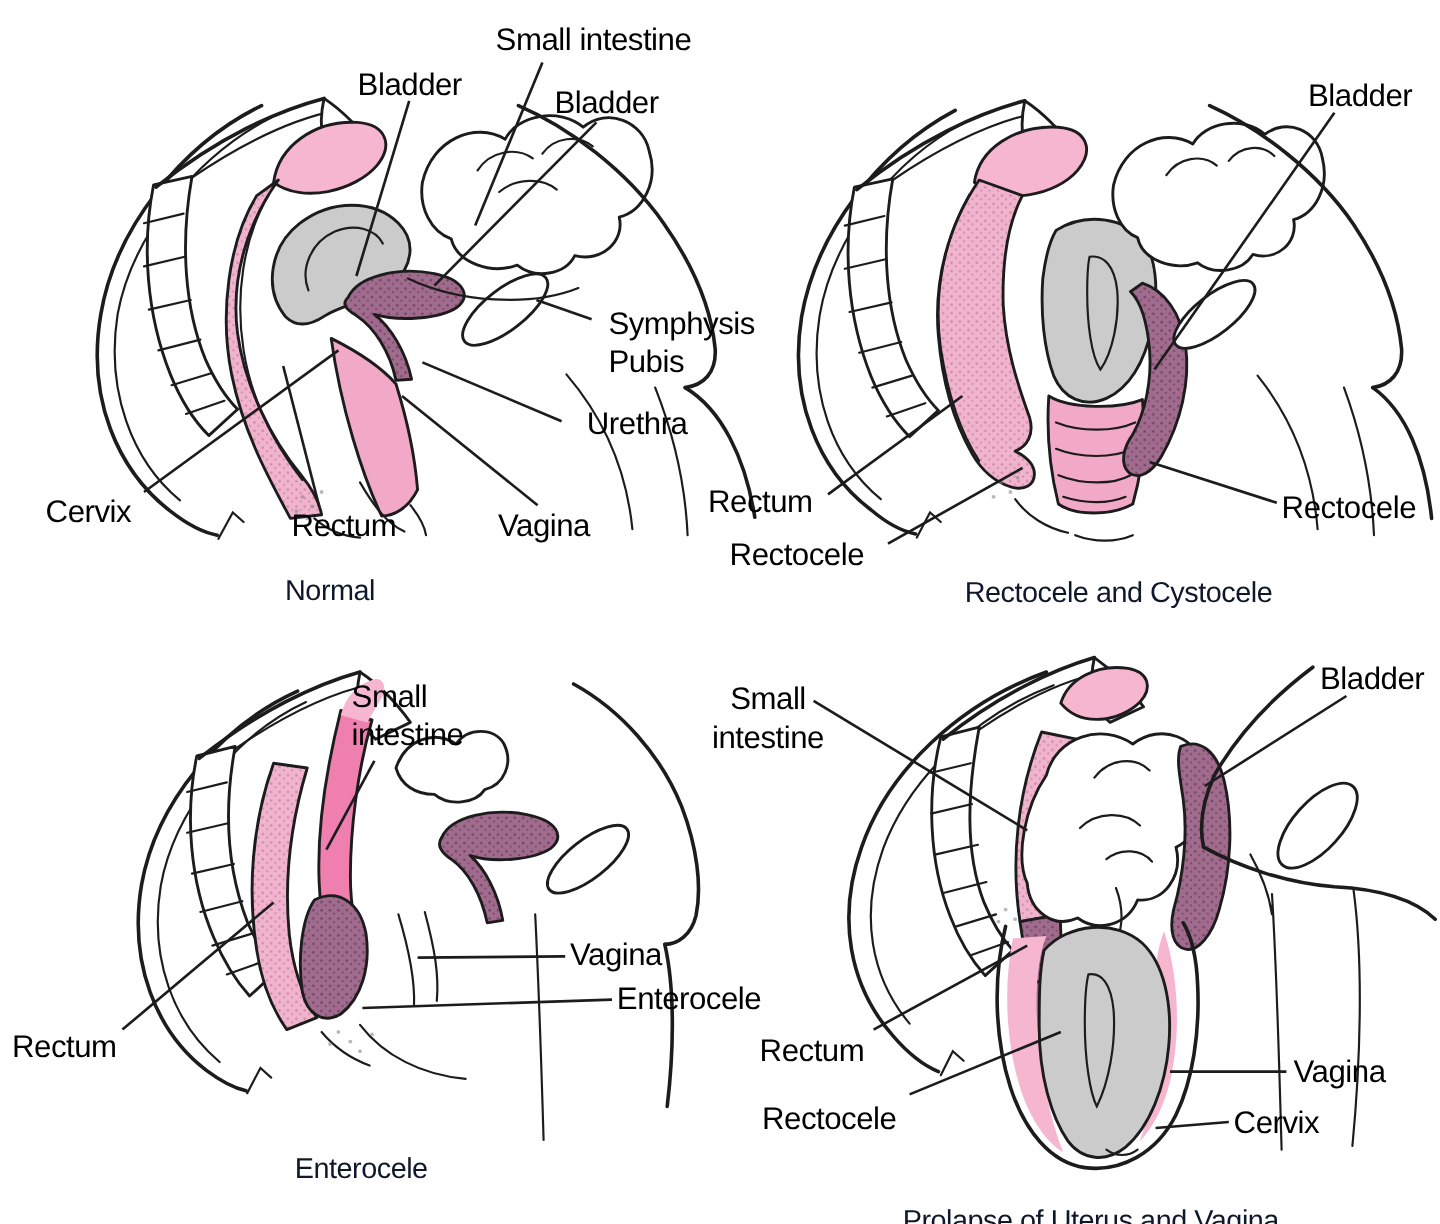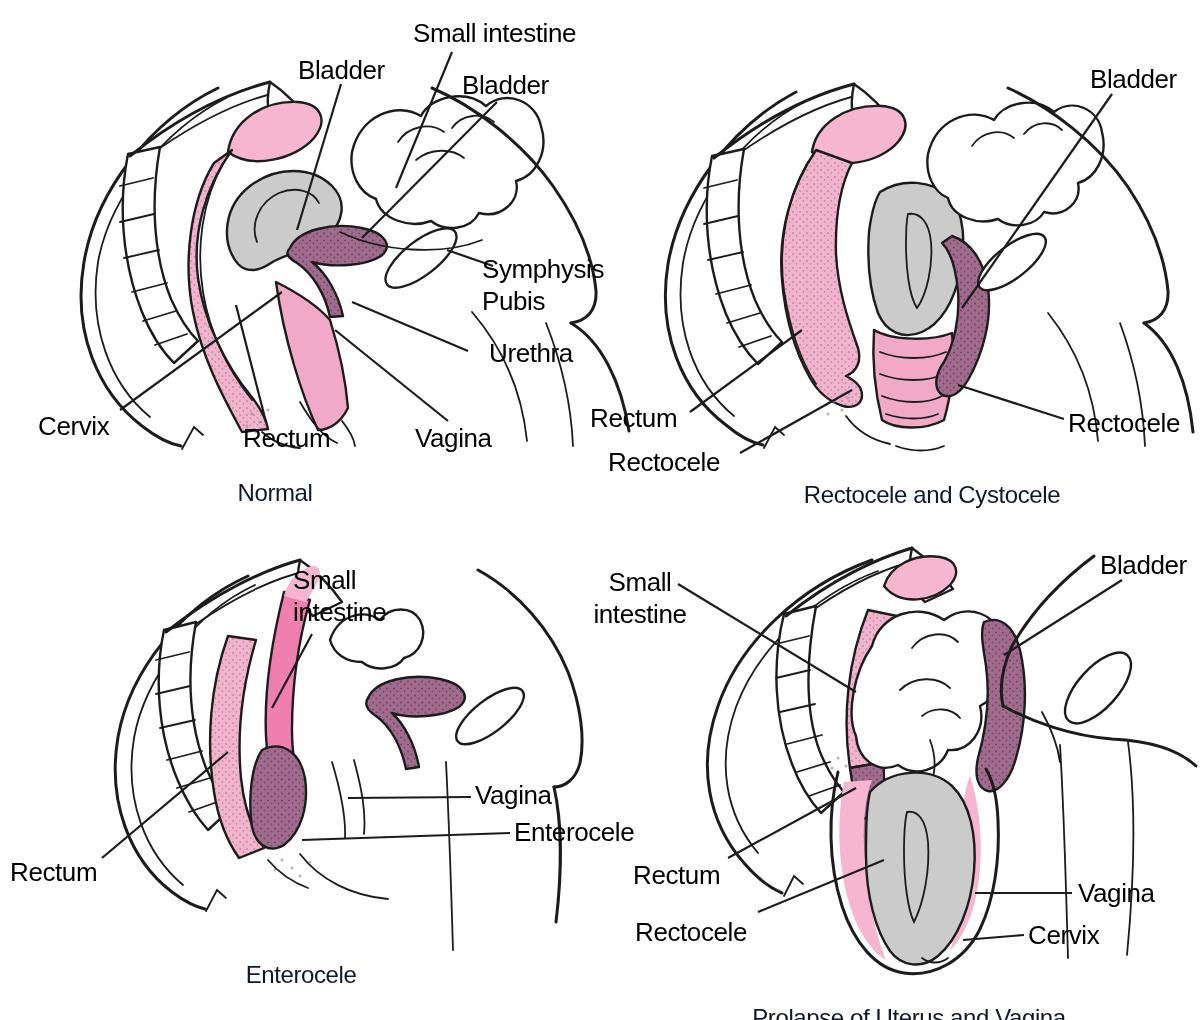--- a/index.html
+++ b/index.html
@@ -193,21 +193,21 @@
       <path class="ldr" d="M1072,893 L975,893"></path>
       <path class="ldr" d="M1024,935 L963,940"></path>
     </g>
   </g>
 </svg>
 
 <div>
   <div class="lbl" style="left:413px;top:18px">Small intestine</div>
   <div class="lbl" style="left:298px;top:55px">Bladder</div>
   <div class="lbl" style="left:462px;top:70px">Bladder</div>
-  <div class="lbl wrap" style="left:482px;top:254px;width:132px">Symphysis Pubis</div>
+  <div class="lbl wrap" style="left:507px;top:254px;width:132px">Symphysis Pubis</div>
   <div class="lbl" style="left:489px;top:338px">Urethra</div>
   <div class="lbl" style="left:38px;top:411px">Cervix</div>
   <div class="lbl" style="left:243px;top:423px">Rectum</div>
   <div class="lbl" style="left:415px;top:423px">Vagina</div>
   <div class="cap" style="left:275px;top:479px">Normal</div>
 </div>
 
 <div>
   <div class="lbl" style="left:1090px;top:64px">Bladder</div>
   <div class="lbl" style="left:590px;top:403px">Rectum</div>

